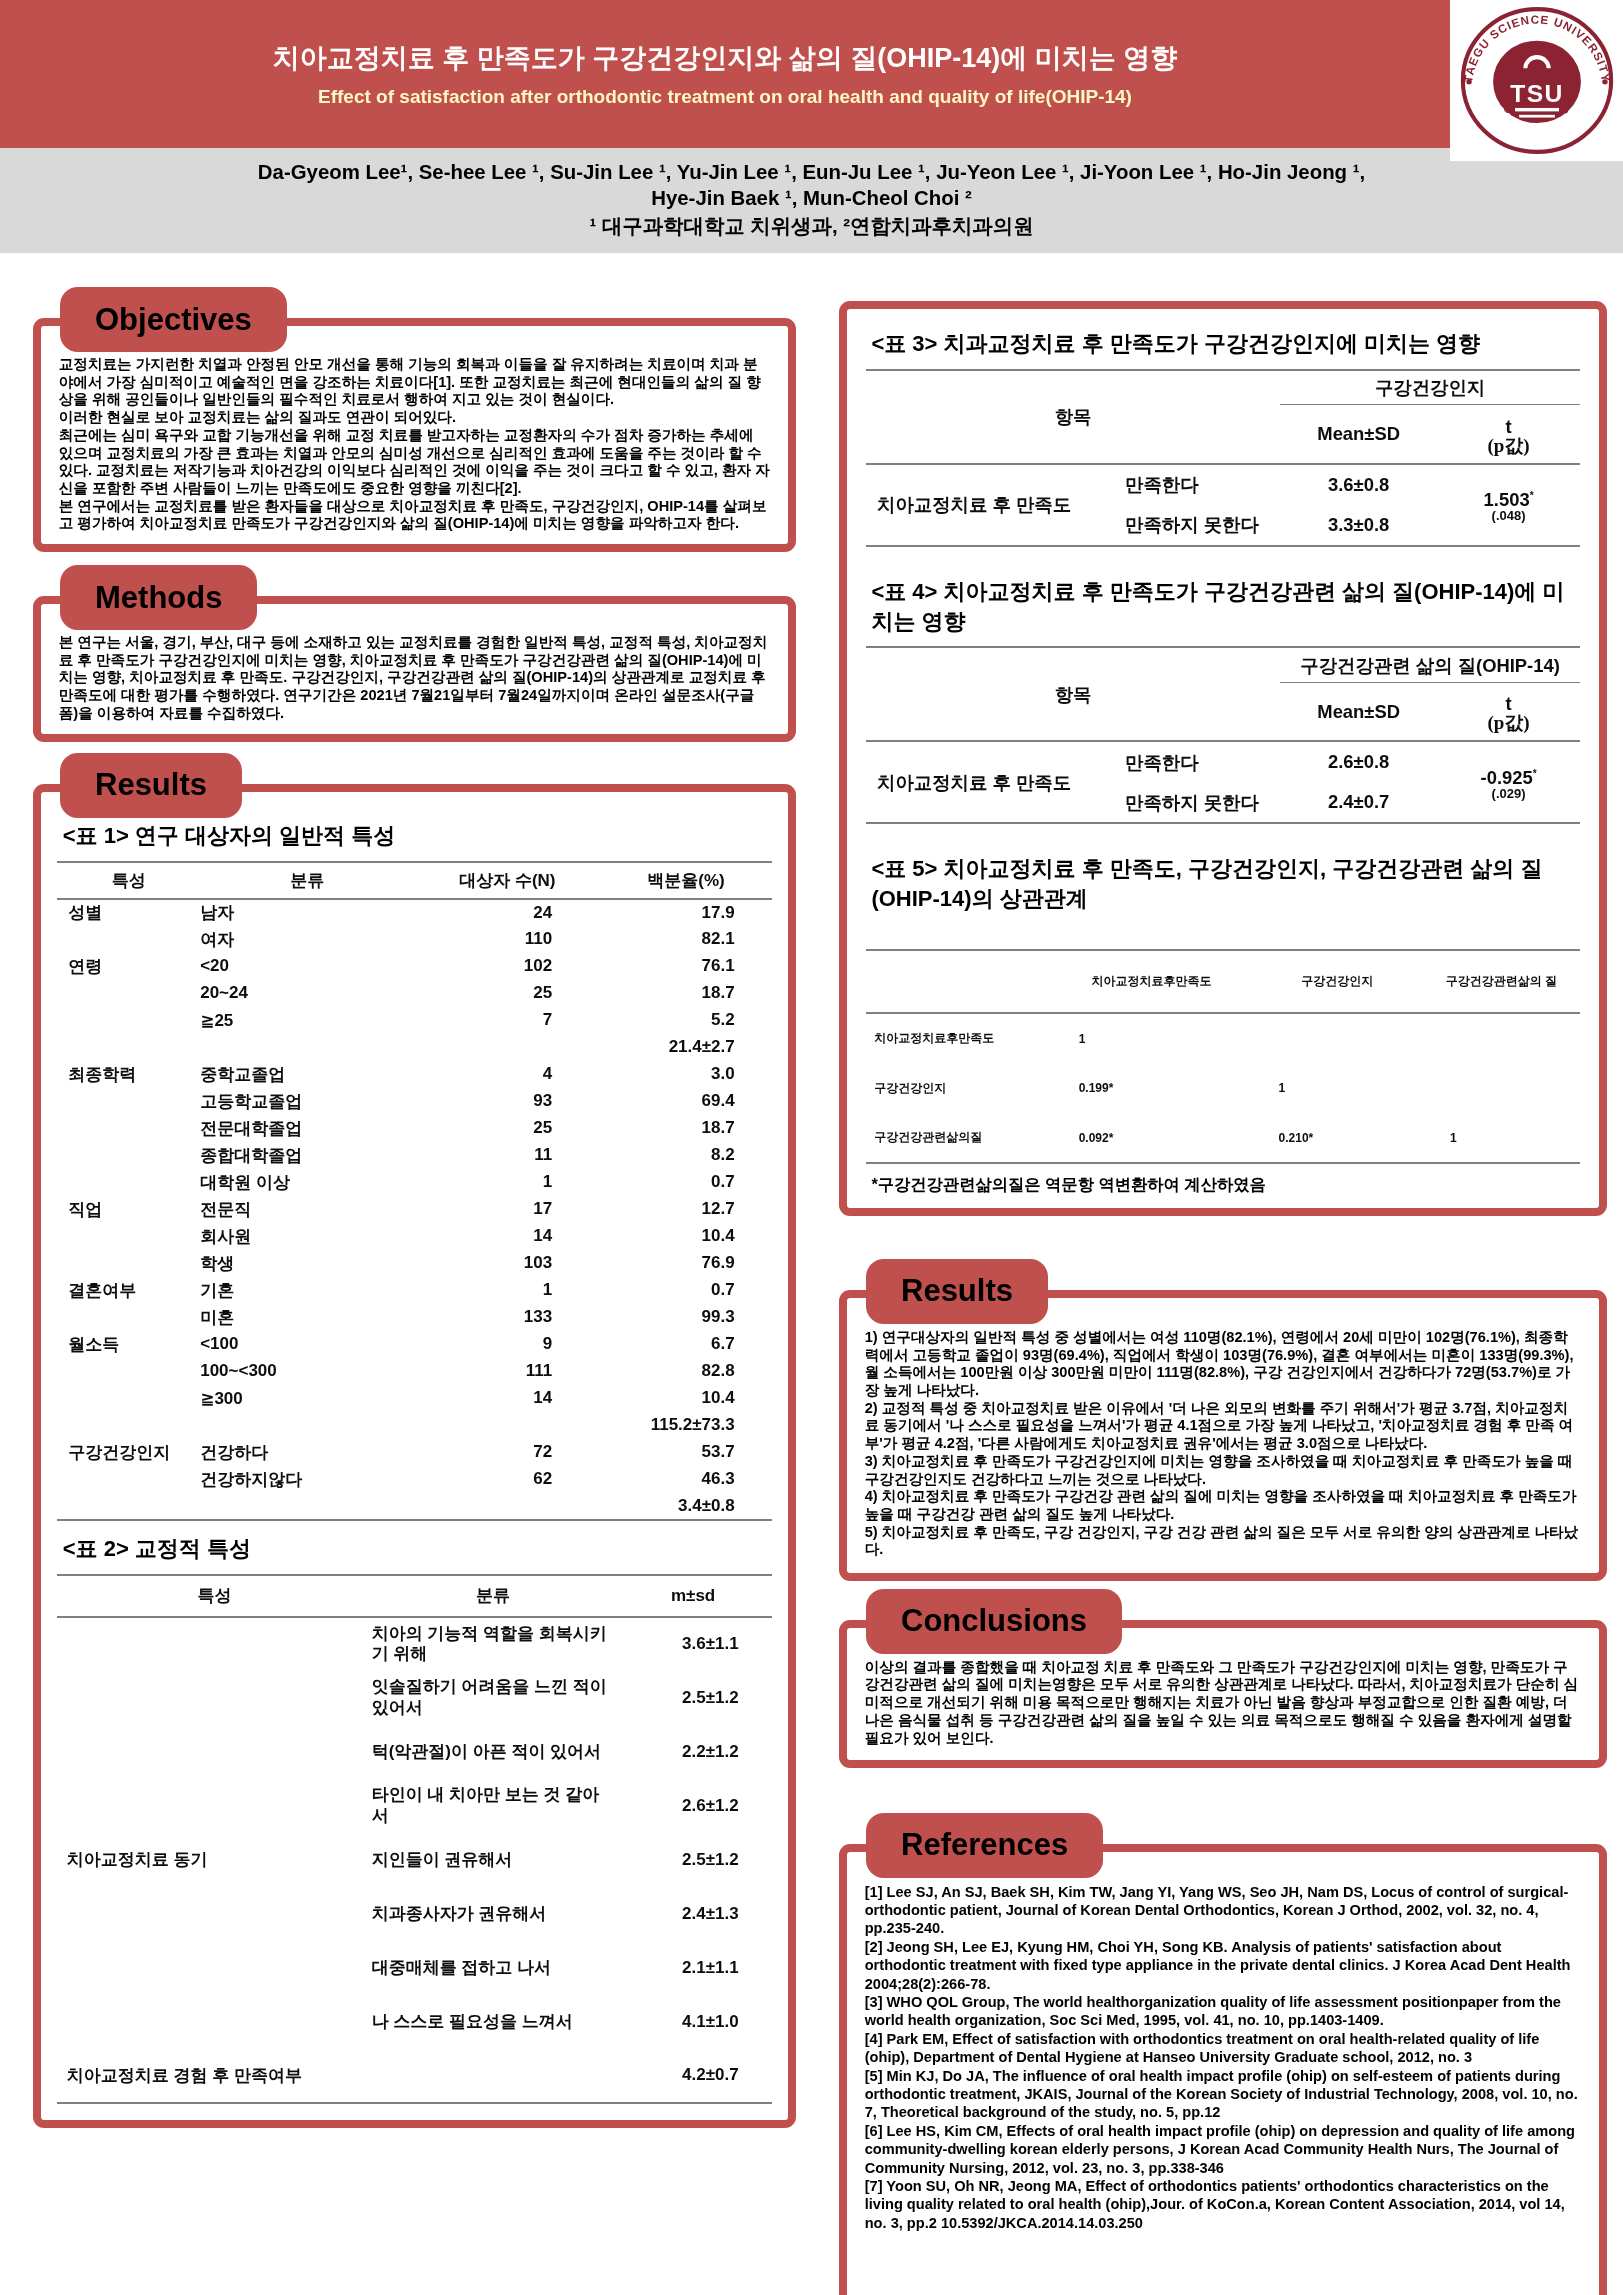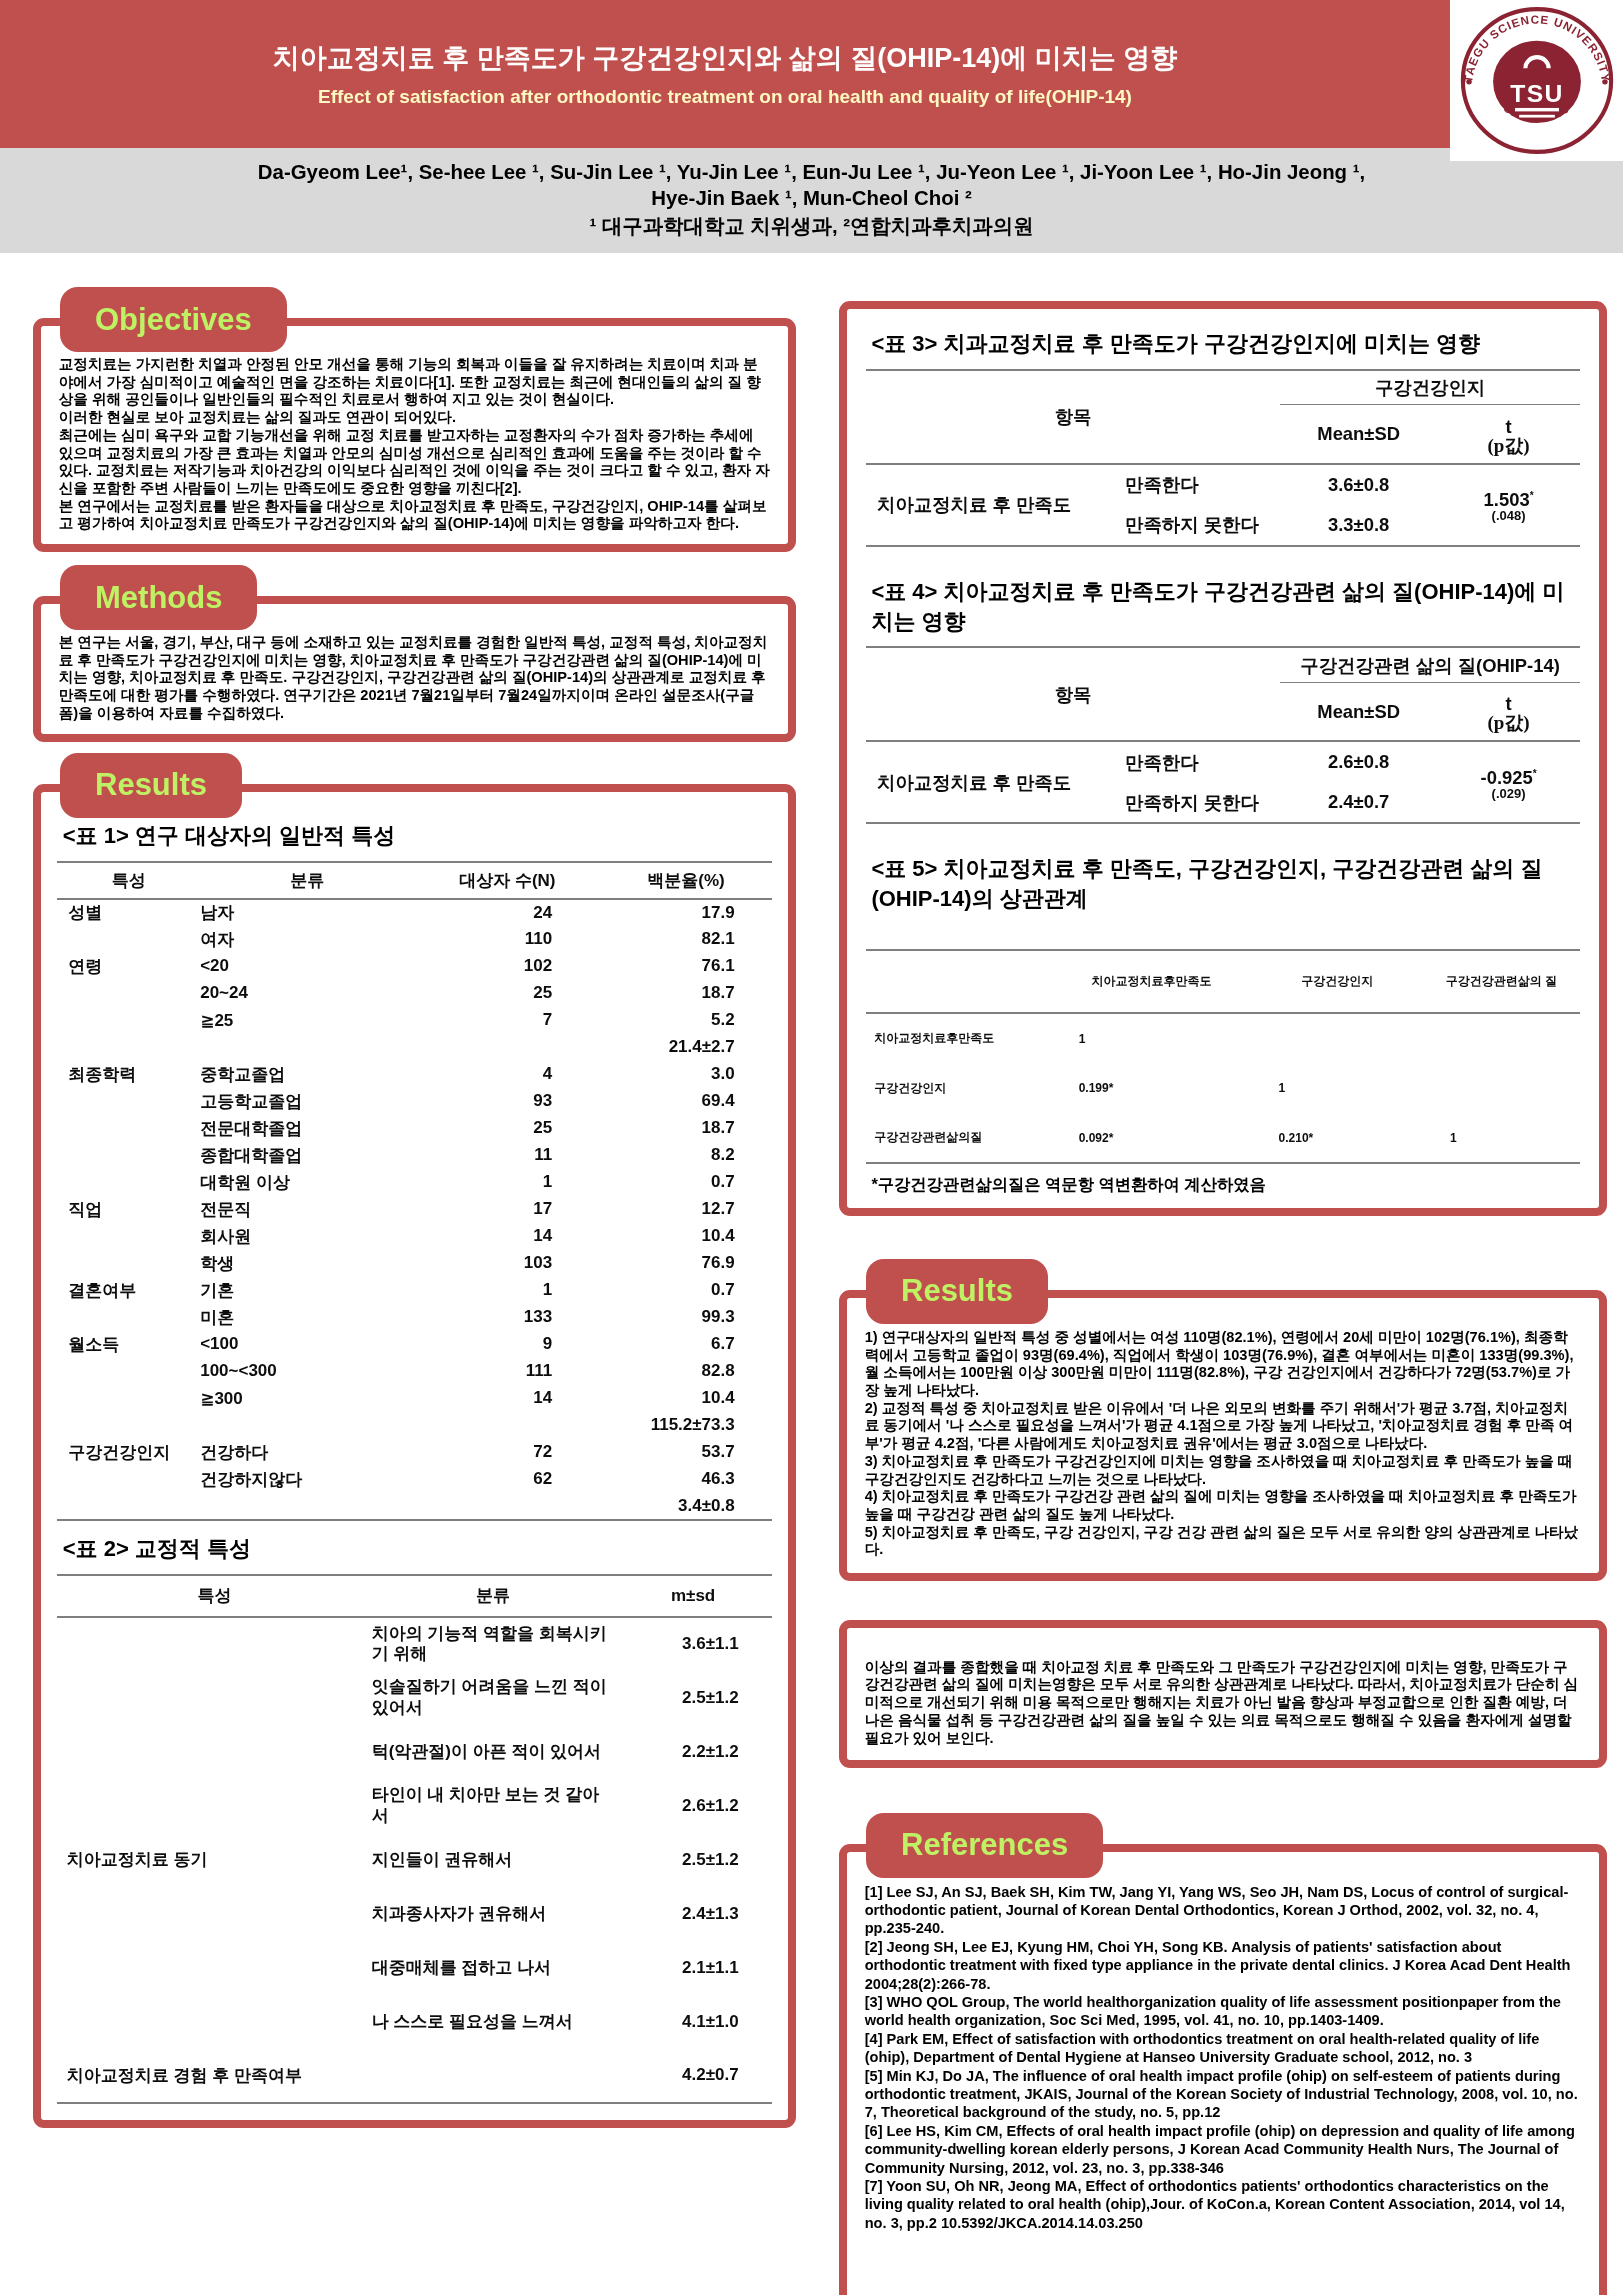--- a/index.html
+++ b/index.html
@@ -21,21 +21,21 @@
   .authors-strip { position:absolute; left:0; top:148px; width:1623px; height:105px; background:#d9d9d9;
     display:flex; flex-direction:column; align-items:center; justify-content:center; gap:2.7px; }
   .authors-line { font-size:20.4px; font-weight:700; color:#000; }
   .affiliation-line { font-size:20.4px; font-weight:700; color:#000; }
   
   .col-left  { position:absolute; left:33px;  top:253px; width:763px; }
   .col-right { position:absolute; left:839px; top:253px; width:768px; }
   
   .secbox { position:relative; border:8.9px solid #c0504d; border-radius:11px; background:#fff; }
   .tab { position:absolute; top:-39px; left:19px; height:65px; padding:0 35px;
-    background:#c0504d; color:#bef264; font-weight:700; font-size:31px;
+    background:#c0504d; color:#000000; font-weight:700; font-size:31px;
     border-radius:17.7px; display:flex; align-items:center; justify-content:center; white-space:nowrap; }
   .sec-objectives   { margin-top:65px;  padding:30px 17.7px 11px 17.7px; }
   .sec-methods      { margin-top:44px;  padding:30px 17.7px 11px 17.7px; }
   .sec-results-left { margin-top:42px;  padding:27px 16.3px 16.3px 16.3px; }
   .tables-box       { margin-top:48px;  padding:17.7px 19px 12.3px 19px; }
   .sec-results-right{ margin-top:74px; padding:31px 17.7px 13.6px 17.7px; }
   .sec-conclusions  { margin-top:39px;  padding:31px 17.7px 12.3px 17.7px; }
   .sec-references   { margin-top:76px; padding:31px 17.7px 13.6px 17.7px; min-height:518px; }
   
   .body-text p { margin:0; font-size:14.6px; line-height:17.7px; font-weight:700; color:#000; text-align:left; }
@@ -509,20 +509,21 @@
 
       <p>1) 연구대상자의 일반적 특성 중 성별에서는 여성 110명(82.1%), 연령에서 20세 미만이 102명(76.1%), 최종학력에서 고등학교 졸업이 93명(69.4%), 직업에서 학생이 103명(76.9%), 결혼 여부에서는 미혼이 133명(99.3%), 월 소득에서는 100만원 이상 300만원 미만이 111명(82.8%), 구강 건강인지에서 건강하다가 72명(53.7%)로 가장 높게 나타났다.</p>
           <p>2) 교정적 특성 중 치아교정치료 받은 이유에서 '더 나은 외모의 변화를 주기 위해서'가 평균 3.7점, 치아교정치료 동기에서 '나 스스로 필요성을 느껴서'가 평균 4.1점으로 가장 높게 나타났고, '치아교정치료 경험 후 만족 여부'가 평균 4.2점, '다른 사람에게도 치아교정치료 권유'에서는 평균 3.0점으로 나타났다.</p>
           <p>3) 치아교정치료 후 만족도가 구강건강인지에 미치는 영향을 조사하였을 때 치아교정치료 후 만족도가 높을 때 구강건강인지도 건강하다고 느끼는 것으로 나타났다.</p>
           <p>4) 치아교정치료 후 만족도가 구강건강 관련 삶의 질에 미치는 영향을 조사하였을 때 치아교정치료 후 만족도가 높을 때 구강건강 관련 삶의 질도 높게 나타났다.</p>
           <p>5) 치아교정치료 후 만족도, 구강 건강인지, 구강 건강 관련 삶의 질은 모두 서로 유의한 양의 상관관계로 나타났다.</p>
         </div>
     </div>
 
     <div class="secbox sec-conclusions">
+      <div class="tab">Conclusions</div>
       <div class="body-text">
 
       <p>이상의 결과를 종합했을 때 치아교정 치료 후 만족도와 그 만족도가 구강건강인지에 미치는 영향, 만족도가 구강건강관련 삶의 질에 미치는영향은 모두 서로 유의한 상관관계로 나타났다. 따라서, 치아교정치료가 단순히 심미적으로 개선되기 위해 미용 목적으로만 행해지는 치료가 아닌 발음 향상과 부정교합으로 인한 질환 예방, 더 나은 음식물 섭취 등 구강건강관련 삶의 질을 높일 수 있는 의료 목적으로도 행해질 수 있음을 환자에게 설명할 필요가 있어 보인다.</p>
         </div>
     </div>
 
     <div class="secbox sec-references">
       <div class="tab">References</div>
       <div class="ref-list">
 

